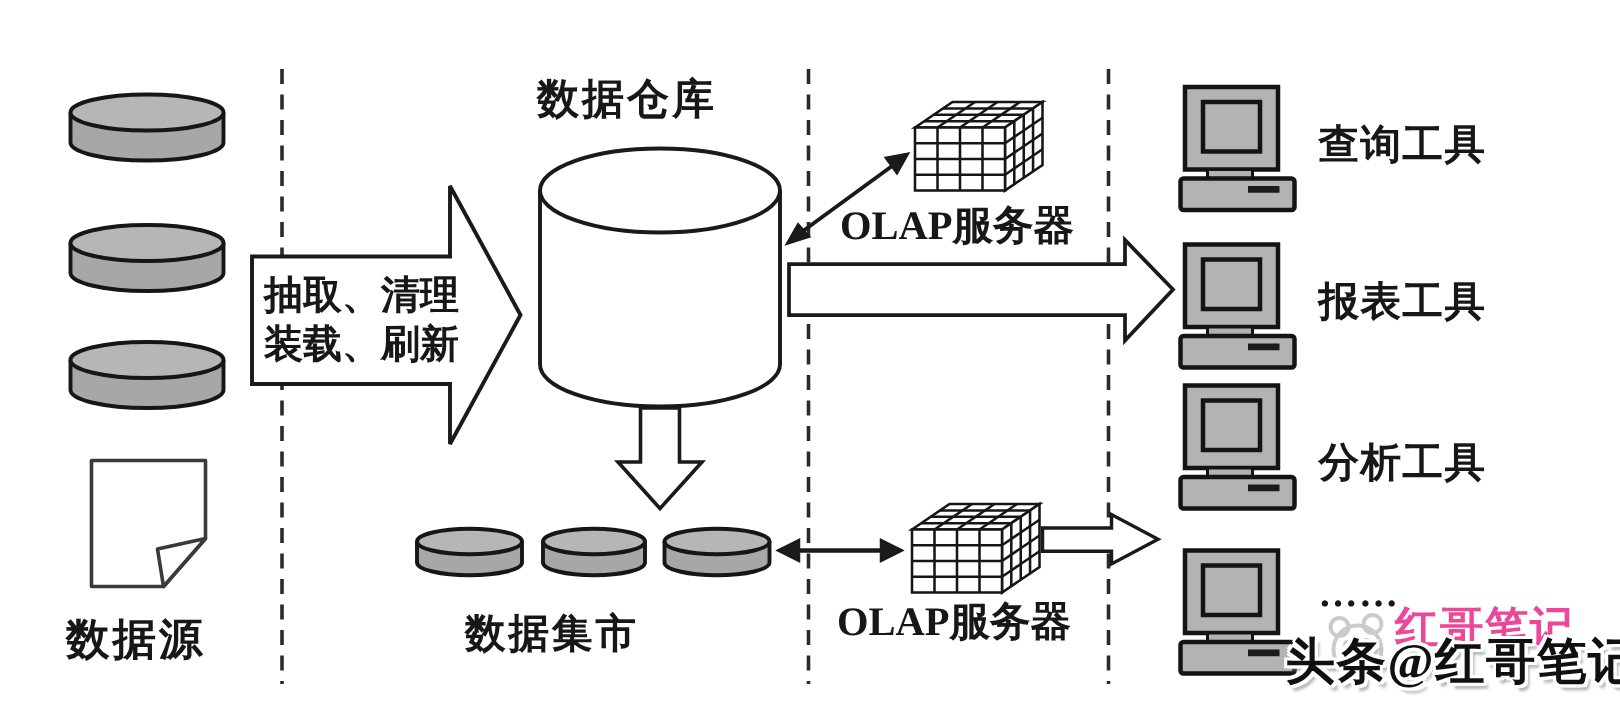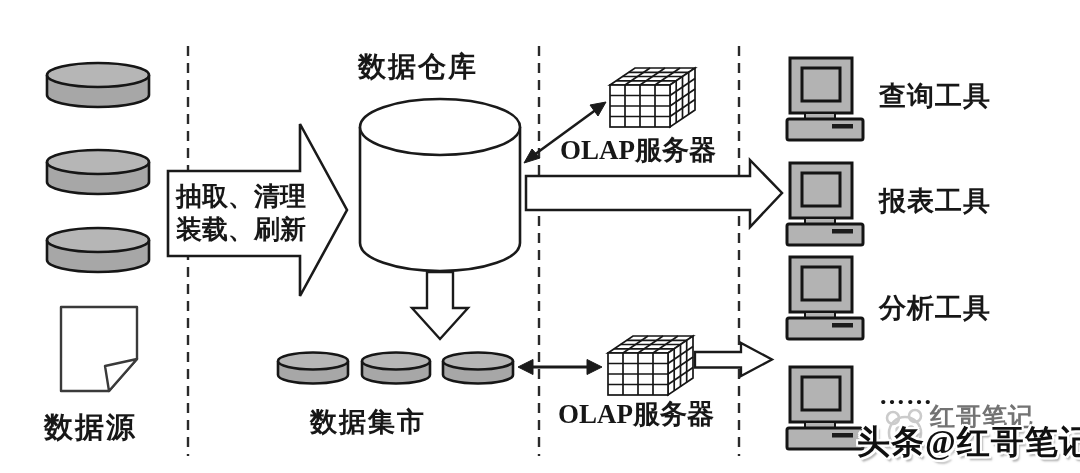--- a/index.html
+++ b/index.html
@@ -28,22 +28,22 @@
   .lbl-olap-top{left:560px;top:135px;width:176px;font-size:27px;}
   .lbl-service{left:601px;top:176px;width:98px;font-size:28px;letter-spacing:3px;}
   .lbl-olap-bottom{left:558px;top:399px;width:176px;font-size:27px;}
   .lbl-tool{left:879px;font-size:27px;letter-spacing:1px;}
   .lbl-tool-query{top:81px;}
   .lbl-tool-report{top:186px;}
   .lbl-tool-analysis{top:249px;margin-top:44px;}
   .lbl-tool-mining{top:283px;}
   .lbl-tool-more{top:381px;font-weight:700;font-size:26px;letter-spacing:1px;}
   .wm-light{
-    left:930px;top:403px;font-size:25px;font-weight:700;
-    color:#737373;letter-spacing:1px;
+    left:930px;top:403px;font-size:29px;font-weight:700;
+    color:#ec4899;letter-spacing:1px;
   }
   .wm-bold{
     left:857px;top:424px;font-size:33px;font-weight:700;color:#101010;
     letter-spacing:1px;
     text-shadow:
       -2px -2px 0 #fff, 2px -2px 0 #fff, -2px 2px 0 #fff, 2px 2px 0 #fff,
       0 -2px 0 #fff, 0 2px 0 #fff, -2px 0 0 #fff, 2px 0 0 #fff,
       3px 4px 2px rgba(120,120,120,.55);
   }
   .wm-face{position:absolute;left:882px;top:406px;}

